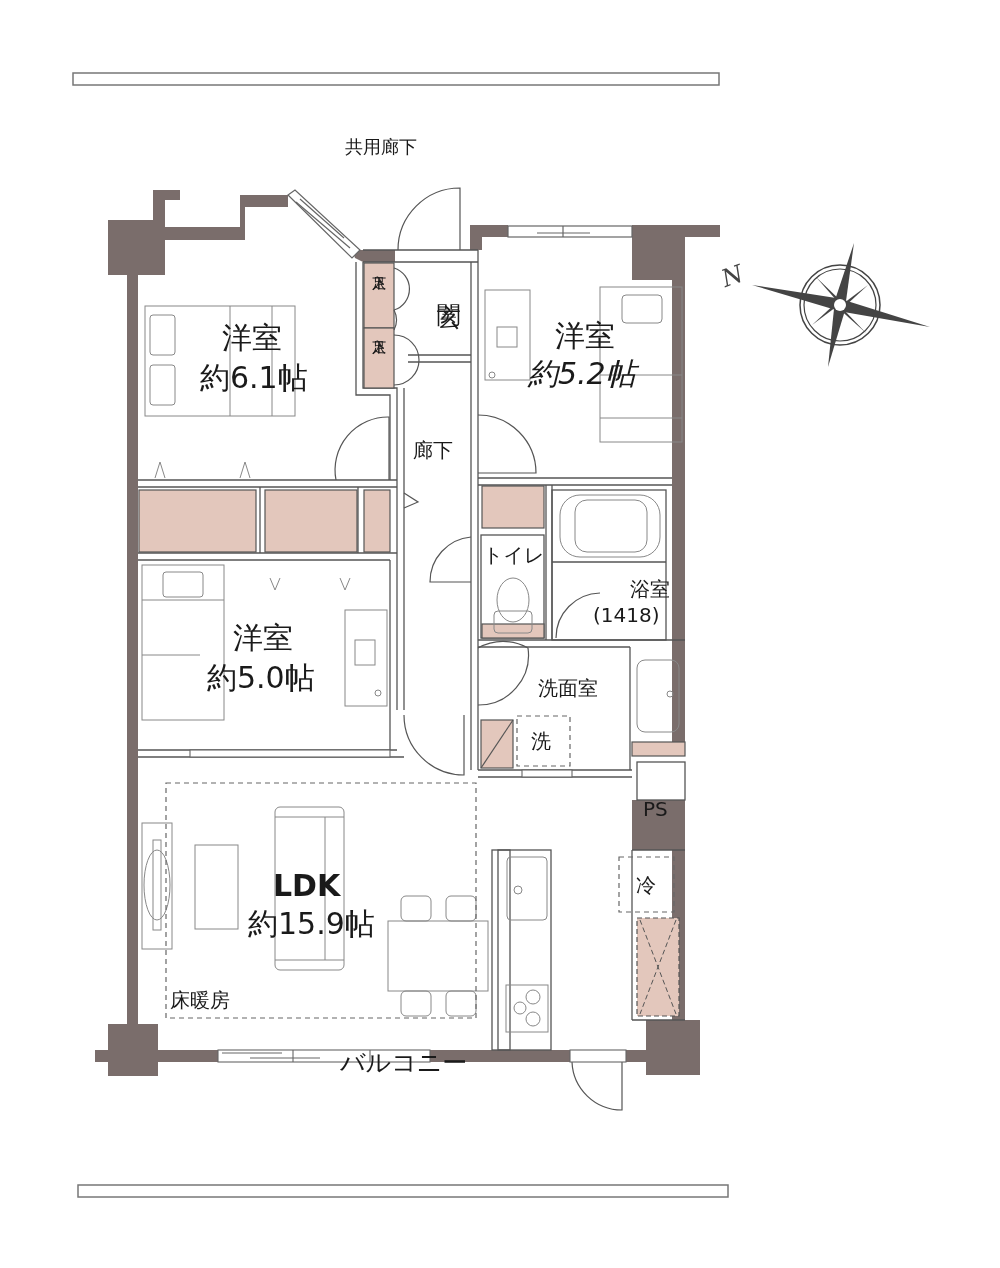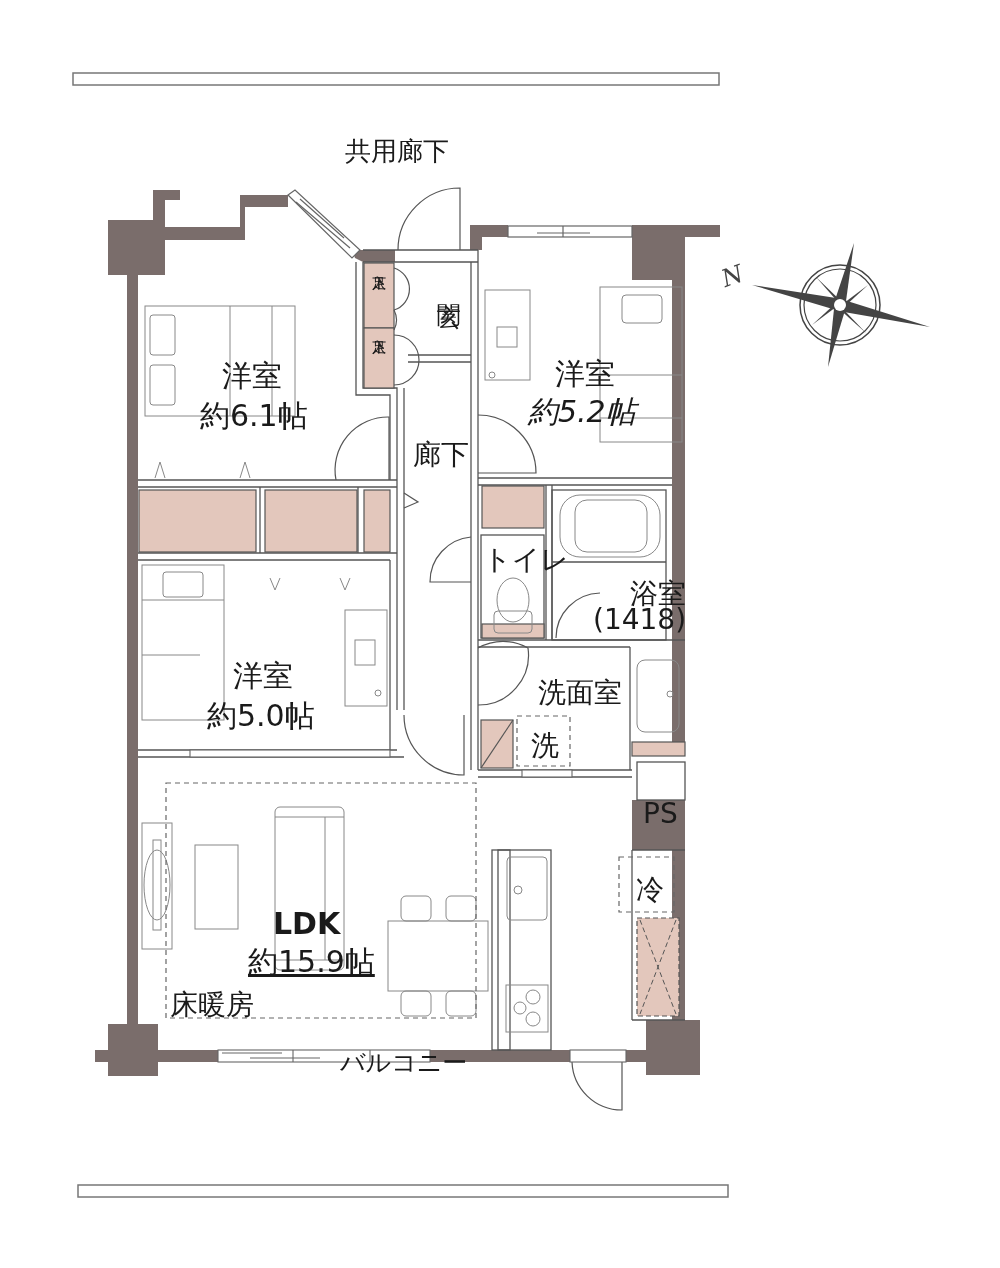--- a/index.html
+++ b/index.html
@@ -1,22 +1,22 @@
 <!DOCTYPE html>
 <html><head>
   <meta charset="utf-8">
   <style>
     html, body { margin:0; padding:0; background:#ffffff; }
     body { width:1000px; height:1268px; position:relative; overflow:hidden;
            font-family:"DejaVu Sans", "Liberation Sans", sans-serif; color:#111; }
     #plan { position:absolute; left:0; top:0; }
     .lbl { position:absolute; white-space:nowrap; text-align:center; line-height:1.2; color:#1a1a1a; }
-    .room-lbl { font-size:30px;margin-top:38px; }
+    .room-lbl { font-size:30px; }
     .mid-lbl { font-size:22px; }
-    .sm-lbl { font-size:28px; }
+    .sm-lbl { font-size:20px; }
     .tiny-lbl { font-size:14px; writing-mode:vertical-rl; text-orientation:upright; letter-spacing:-1px; }
     .vert { writing-mode:vertical-rl; text-orientation:upright; }
   </style>
 </head>
 <body>
 
 <svg id="plan" width="1000" height="1268" viewBox="0 0 1000 1268" xmlns="http://www.w3.org/2000/svg">
 
   <rect x="73" y="73" width="646" height="12" fill="#fff" stroke="#777" stroke-width="1.5"></rect>
 
@@ -245,36 +245,36 @@
     <polygon points="14,-62 6,-4 0,0 -6,-2" fill="#444"></polygon>
     <polygon points="-12,62 -6,4 0,0 6,2" fill="#444"></polygon>
     <polygon points="-24,-28 -3,-4 3,-2" fill="#444"></polygon>
     <polygon points="26,28 3,4 -3,2" fill="#444"></polygon>
     <polygon points="28,-20 4,-2 3,3" fill="#444"></polygon>
     <polygon points="-28,20 -4,2 -3,-3" fill="#444"></polygon>
     <circle r="6" fill="#fff"></circle>
   </g>
 </svg>
 
-<div class="lbl mid-lbl" style="left:345px; top:136px; font-size:26px;">共用廊下</div>
+<div class="lbl mid-lbl" style="left:345px; top:136px; font-size:18px;">共用廊下</div>
 <div class="lbl" style="left:340px; top:1048px; font-size:25px;">バルコニー</div>
 
 <div class="lbl" style="left:722px; top:262px; font-size:24px; font-style:italic; font-family:'DejaVu Serif', serif; transform:rotate(-20deg); color:#444;">N</div>
 
 <div class="lbl room-lbl" style="left:222px; top:320px;">洋室</div>
 <div class="lbl room-lbl" style="left:200px; top:360px;">約6.1帖</div>
 
 <div class="lbl room-lbl" style="left:555px; top:318px;">洋室</div>
 <div class="lbl room-lbl" style="left:528px; top:356px;font-style:italic;">約5.2帖</div>
 
 <div class="lbl room-lbl" style="left:233px; top:620px;">洋室</div>
 <div class="lbl room-lbl" style="left:207px; top:660px;">約5.0帖</div>
 
 <div class="lbl room-lbl" style="left:273px; top:868px;font-weight:bold;">LDK</div>
-<div class="lbl room-lbl" style="left:248px; top:906px;text-decoration:underline;">約15.9帖</div>
+<div class="lbl room-lbl" style="left:248px; top:906px;">約15.9帖</div>
 <div class="lbl sm-lbl" style="left:170px; top:988px;">床暖房</div>
 
 <div class="lbl vert" style="left:434px; top:285px; font-size:24px;">玄関</div>
 
 <div class="lbl sm-lbl" style="left:413px; top:438px;">廊下</div>
 
 <div class="lbl tiny-lbl" style="left:371px; top:266px;">下足入</div>
 <div class="lbl tiny-lbl" style="left:371px; top:330px;">下足入</div>
 
 <div class="lbl sm-lbl" style="left:483px; top:543px;">トイレ</div>

